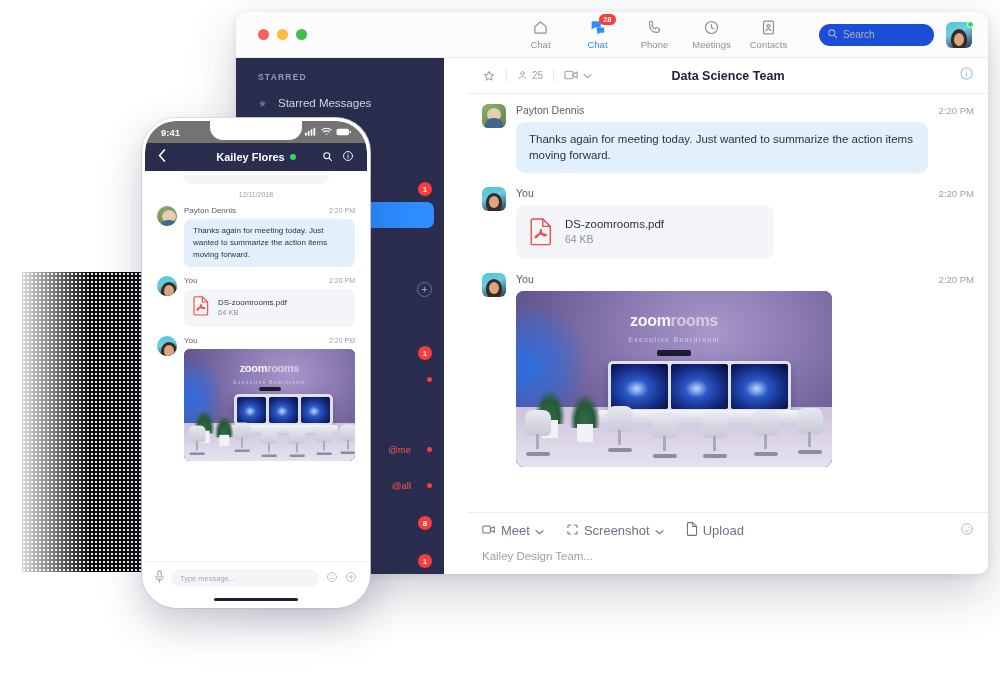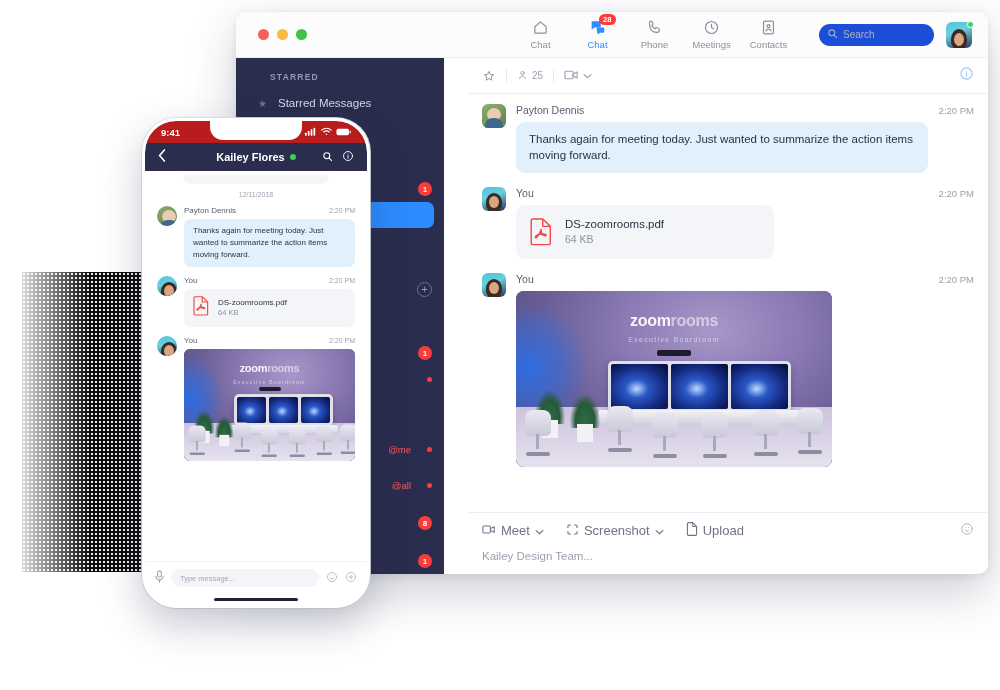--- a/index.html
+++ b/index.html
@@ -74,21 +74,20 @@
     background:#36d45a; border:1.5px solid #fff; z-index:5;
   }
 
   .body-row { display:flex; height:516px; }
 
   
   .sidebar { width:208px; background:#2b2d4e; flex:none; position:relative; color:#fff; }
   .side-section {
     font-size:8.5px; letter-spacing:1.2px; color:#9497b5; font-weight:bold;
     padding:14px 0 8px 22px;
-    margin-left:12px;
   }
   .side-item {
     display:flex; align-items:center; gap:11px; padding:0 12px 0 22px;
     height:26px; font-size:11.5px; color:#d5d7e6; cursor:pointer;
   }
   .side-item .lbl{ flex:1; overflow:hidden; white-space:nowrap; }
   .side-item.selected { background:#2d8cff; color:#fff; border-radius:7px; margin:0 10px 0 12px; padding-left:10px; }
   .star-ic { color:#6e718f; font-size:10px; }
   .badge {
     background:#fa3c3c; color:#fff; font-size:8px; font-weight:bold;
@@ -187,21 +186,21 @@
 
   
   .phone{
     position:absolute; left:142px; top:118px; width:228px; height:490px;
     background:#fff; border-radius:34px; border:3px solid #ffffff;
     box-shadow: 0 16px 40px rgba(30,35,70,.26), 0 0 0 1px rgba(225,228,236,.9);
     overflow:hidden;
   }
   .ph-inner{ position:absolute; inset:0; border-radius:31px; overflow:hidden; background:#fff; display:flex; flex-direction:column; }
   .ph-statusbar{
-    height:22px; background:#b91c1c; color:#fff; display:flex; align-items:center;
+    height:22px; background:#737373; color:#fff; display:flex; align-items:center;
     padding:0 16px; font-size:9.5px; font-weight:bold; position:relative; flex:none;
   }
   .notch{
     position:absolute; left:50%; top:0; transform:translateX(-50%);
     width:92px; height:19px; background:#ffffff; border-radius:0 0 13px 13px;
   }
   .ph-sig{ margin-left:auto; display:flex; align-items:center; gap:4px; }
   .ph-navbar{
     height:28px; background:#2b2d4e; color:#fff; display:flex; align-items:center;
     padding:0 13px; gap:9px; position:relative; flex:none;
@@ -415,20 +414,21 @@
                   <rect x="1.5" y="3" width="13" height="12" rx="2"></rect>
                   <path d="M14.5 7.5 21 4.2v9.6l-6.5-3.3z"></path>
                 </svg>
             </span>
             <span>
               <svg width="9" height="6" viewBox="0 0 12 8" fill="none" stroke="#9aa0ad" stroke-width="1.6" stroke-linecap="round">
                   <path d="M1.5 2.2 6 6.2l4.5-4"></path>
                 </svg>
             </span>
           </span>
+          <div class="chat-title">Data Science Team</div>
           <span class="info-ic">
             <svg width="15" height="15" viewBox="0 0 24 24" fill="none" stroke="#9fc8f5" stroke-width="1.8" stroke-linecap="round">
                 <circle cx="12" cy="12" r="9"></circle>
                 <path d="M12 11v5.5"></path>
                 <circle cx="12" cy="7.6" r="1" fill="#9fc8f5" stroke="none"></circle>
               </svg>
           </span>
         </div>
 
         <div class="msgs">

